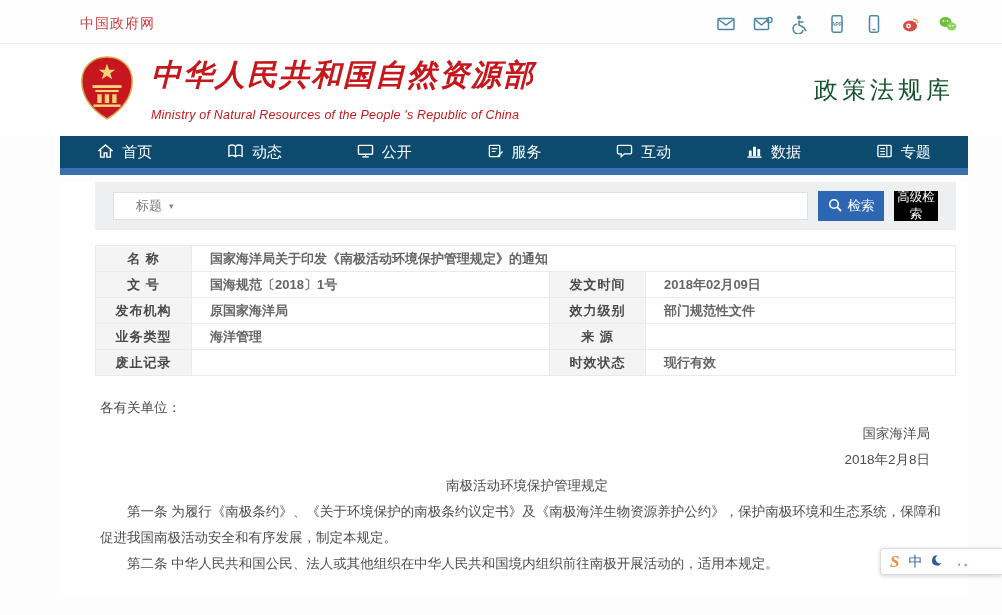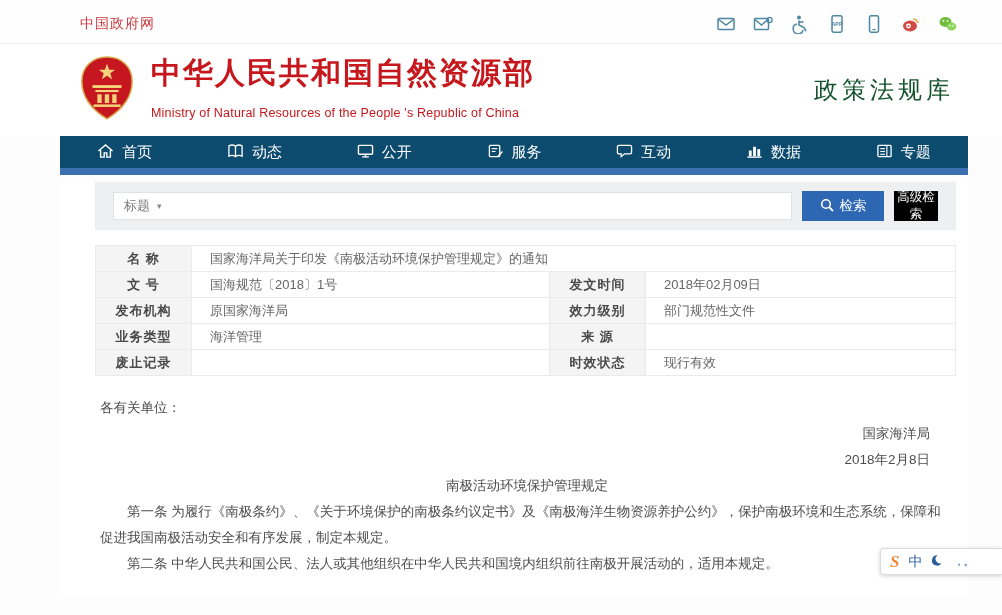--- a/index.html
+++ b/index.html
@@ -15,54 +15,54 @@
     padding:4px 44px 0 80px; border-bottom:1px solid #ececec; background:#fefefe;
   }
   .gov-link { color:#cb3b40; font-size:14px; letter-spacing:1px; cursor:pointer; }
   .topbar-icons { display:flex; align-items:center; gap:17px; }
   .tb-icon { width:20px; height:20px; display:flex; align-items:center; justify-content:center; cursor:pointer; }
   
   .header {
     height:92px; display:flex; align-items:center; justify-content:space-between;
     padding:0 48px 0 78px; background:#fff;
   }
-  .brand { display:flex; gap:15px; }
+  .brand { display:flex; align-items:center; gap:15px;font-style:italic; }
   .brand-text .cn { color:#c5171c; font-size:30px; font-weight:bold; letter-spacing:2px; line-height:34px; }
   .brand-text .en { color:#c5171c; font-size:12.5px; margin-top:16px; letter-spacing:.2px; }
   .section-title { color:#14532d; font-size:24px; font-weight:normal; letter-spacing:4px; }
   
   .navbar {
     margin:0 34px 0 60px; height:39px; background:#0c4a6e;
     border-bottom:7px solid #3a6fb0; display:flex;
   }
   .nav-item {
     flex:1; display:flex; align-items:center; justify-content:center; gap:8px;
     color:#fff; font-size:15px; cursor:pointer; white-space:nowrap;
   }
   
   .content { margin:7px 34px 0 60px; background:#fff; padding-bottom:20px; }
   .search-strip {
     margin:0 12px 0 35px; background:#edeff1; height:48px;
     display:flex; align-items:center; padding:0 18px; gap:10px;
   }
   .search-input {
     flex:1; height:28px; background:#fff; border:1px solid #dfe2e4;
-    display:flex; align-items:center; gap:7px; padding:0 10px;
+    display:flex; align-items:center; gap:7px; padding:0 22px;
     color:#7a7a7a; font-size:13px; cursor:text;
   }
   .search-input .caret { font-size:9px; color:#8a8a8a; }
   .btn { height:30px; border:none; color:#fff; display:flex; align-items:center; justify-content:center; gap:6px; cursor:pointer; font-size:13.5px; }
-  .btn-search { width:82px; background:#2d66b3; }
+  .btn-search { width:66px; background:#2d66b3; }
   .btn-advanced { width:44px; background:#000000; font-size:12.5px; }
   
   .meta-table {
     width:calc(100% - 47px); margin:15px 12px 0 35px;
     border-collapse:collapse; font-size:13px;padding-left:32px;
   }
-  .meta-table td { border:1px solid #eaeaea; height:26px; }
+  .meta-table td { border:1px solid #eaeaea; height:26px;font-weight:bold; }
   .meta-table td.lbl {
     background:#f4f4f4; width:96px; text-align:center;
     font-weight:bold; color:#4a4a4a; letter-spacing:1px;
   }
   .meta-table td.val { color:#666; padding-left:18px; }
   .meta-table td.val-wide { width:358px; }
   
   .doc { margin:19px 14px 0 40px; font-size:13.5px; color:#4d4d4d; line-height:26px; }
   .doc p { margin:0; }
   .doc .indent { text-indent:2em; }

